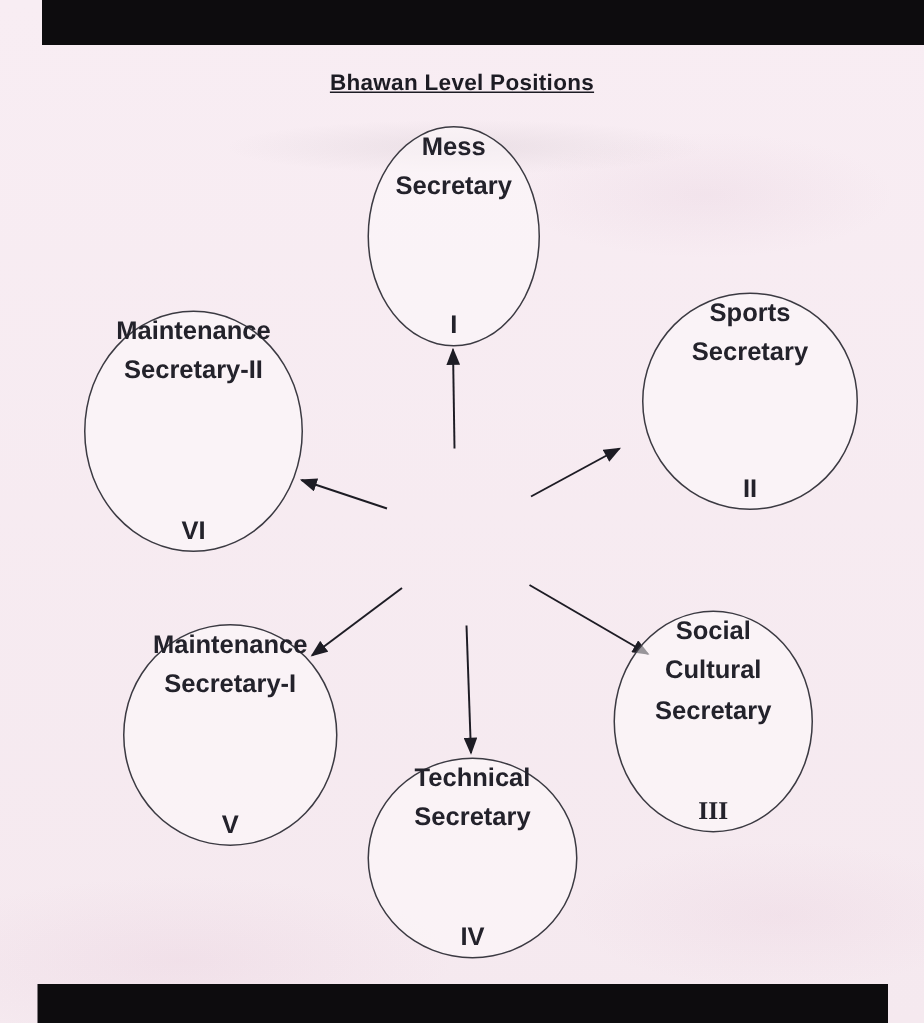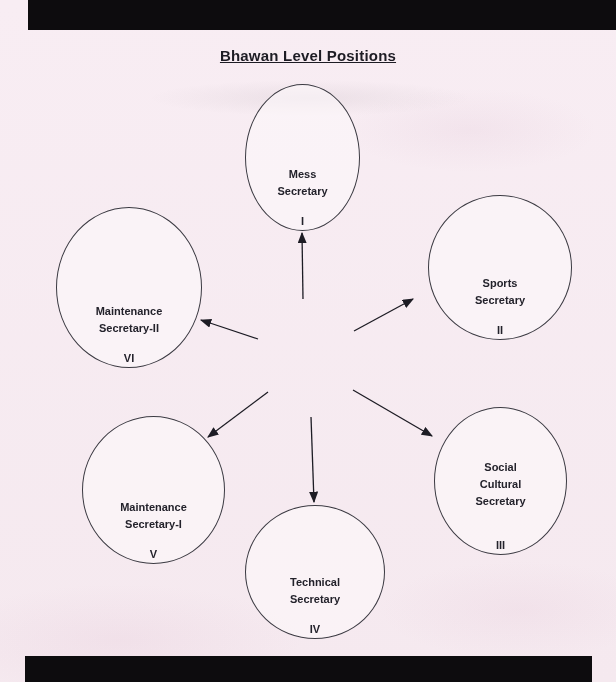--- a/index.html
+++ b/index.html
@@ -49,38 +49,38 @@
     top: 0; left: 0;
   }
   .node {
     position: absolute;
     border: 1.4px solid #3b3a42;
     border-radius: 50%;
     background: rgba(253, 249, 251, 0.55);
     display: flex;
     flex-direction: column;
     align-items: center;
-    justify-content: flex-end;
+    justify-content: space-between;
     text-align: center;
     color: #23222b;
-    font-size: 11px;
+    font-size: 17px;
     font-weight: 700;
     line-height: 1.55;
     box-sizing: border-box;
   }
   .node .label { white-space: pre-line; }
   .node .numeral { margin-top: 13px; }
   .node-mess      { left: 245px; top:  84px; width: 115px; height: 147px; }
   .node-sports    { left: 428px; top: 195px; width: 144px; height: 145px; }
   .node-maint2    { left:  56px; top: 207px; width: 146px; height: 161px; }
   .node-center    { left: 257px; top: 301px; width: 107px; height: 114px; }
-  .node-social    { left: 434px; top: 407px; width: 133px; height: 148px; }
+  .node-social    { left: 409px; top: 407px; width: 133px; height: 148px; }
   .node-maint1    { left:  82px; top: 416px; width: 143px; height: 148px; }
   .node-technical { left: 245px; top: 505px; width: 140px; height: 134px; }
-  .node-social .numeral { margin-top: 27px; }
+  .node-social .numeral { margin-top: 27px; font-family: Liberation Serif, serif; }
 </style>
 </head>
 <body>
 
 <div class="page">
 
   <div class="scan-bar-top"></div>
   <div class="scan-bar-bottom"></div>
 
   <div class="title">Bhawan Level Positions</div>

